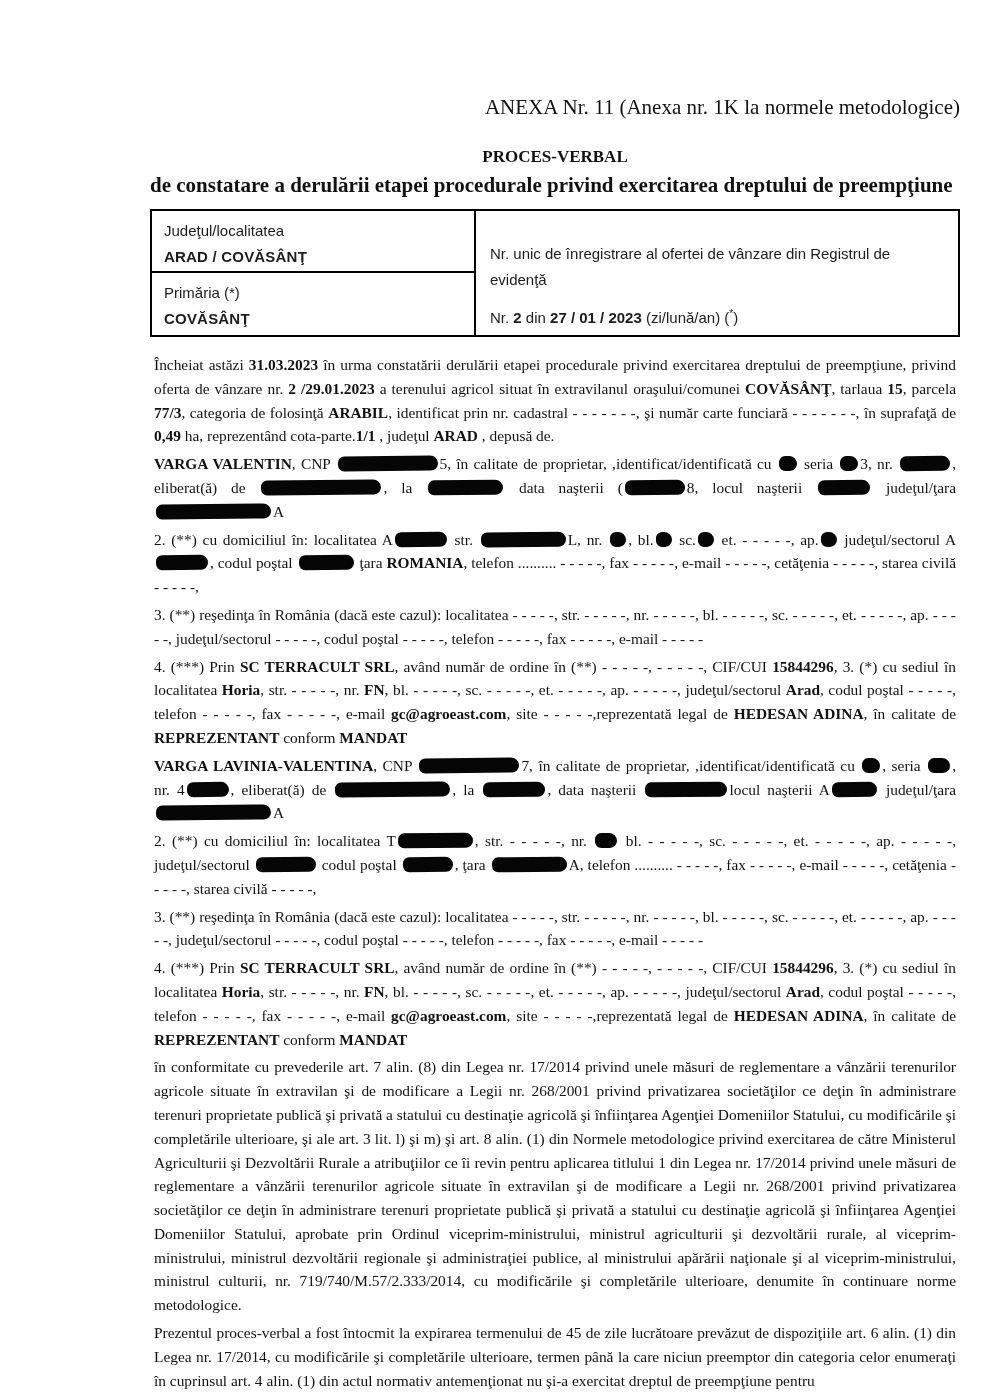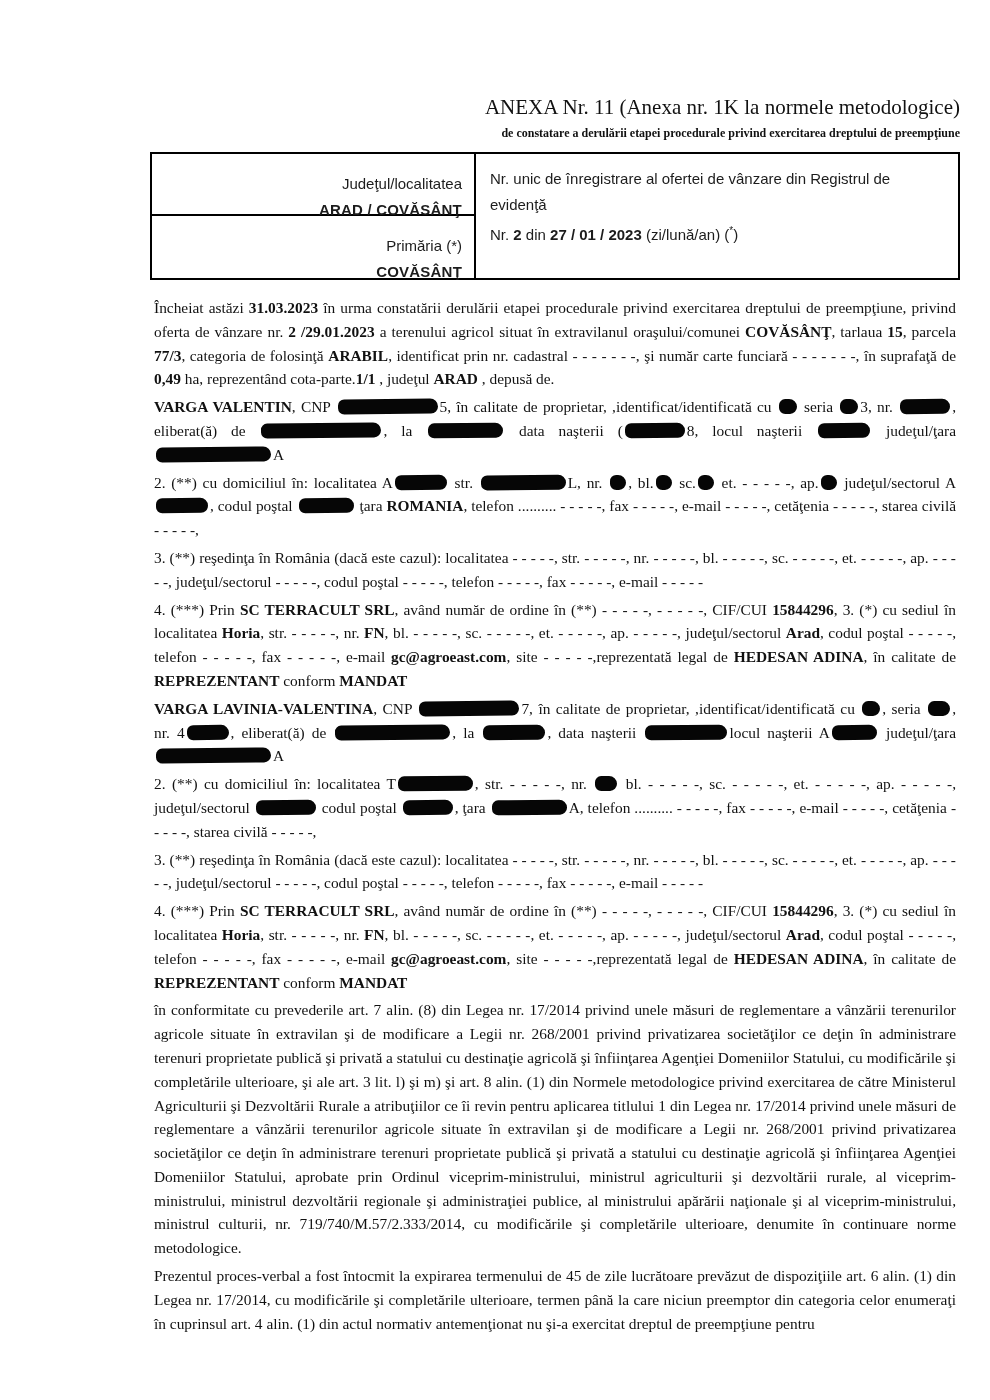--- a/index.html
+++ b/index.html
@@ -3,51 +3,52 @@
 <meta charset="utf-8">
 <style>
   html,body{margin:0;padding:0;background:#ffffff;}
   .page{
     width:990px;height:1400px;background:#fff;box-sizing:border-box;
     padding:95px 30px 0 150px;
     font-family:"Liberation Serif",serif;color:#111;position:relative;overflow:hidden;
   }
   .annexa{text-align:right;font-size:21px;}
   .title{text-align:center;font-weight:bold;font-size:17px;margin:27px 0 0 0;}
-  .subtitle{text-align:right;font-weight:bold;font-size:12px;margin:6px 0 0 0;}
+  .subtitle{text-align:left;font-weight:bold;font-size:21px;margin:6px 0 0 0;}
   .doc-table{
     margin-top:11px;border:2px solid #000;display:grid;
     grid-template-columns:322px 1fr;grid-template-rows:62px 62px;
     font-family:"Liberation Sans",sans-serif;font-size:15px;color:#1c1c1c;
   }
-  .cell{padding:17px 12px 0 12px;box-sizing:border-box;text-align:right;}
+  .cell{padding:7px 12px 0 12px;box-sizing:border-box;}
   .cell-judet{grid-column:1;grid-row:1;border-bottom:2px solid #000;}
   .cell-primaria{grid-column:1;grid-row:2;border-radius:20px;}
-  .cell-right{grid-column:2;grid-row:1/3;border-left:2px solid #000;padding:12px 14px 0 14px;line-height:26px;}
+  .cell-right{grid-column:2;grid-row:1/3;border-left:2px solid #000;padding:30px 14px 0 14px;line-height:26px;}
   .cell-label{line-height:26px;}
   .cell-value{font-weight:bold;line-height:26px;letter-spacing:.2px;}
-  .right-line2{margin-top:0;line-height:26px;}
+  .right-line2{margin-top:8px;line-height:26px;}
   .regnote{text-align:right;font-size:15.5px;margin-top:7px;}
   .docbody{margin-top:16px;font-size:15.4px;line-height:23.8px;text-align:justify;}
   .para{margin:4px;}
   .b{font-weight:bold;}
   sup{font-size:10px;}
   .redact{
     display:inline-block;background:#060606;height:15px;min-width:12px;
     border-radius:7px 9px 8px 7px;vertical-align:-2px;margin:0 2px;
     transform:rotate(-.6deg);
   }
 </style>
 </head>
 <body>
 
 <div class="page">
 
   <div class="annexa">ANEXA Nr. 11 (Anexa nr. 1K la normele metodologice)</div>
 
+  <div class="title">PROCES-VERBAL</div>
   <div class="subtitle">de constatare a derulării etapei procedurale privind exercitarea dreptului de preempţiune</div>
 
   <div class="doc-table">
     <div class="cell cell-judet">
       <div class="cell-label">Judeţul/localitatea</div>
       <div class="cell-value">ARAD / COVĂSÂNŢ</div>
     </div>
     <div class="cell-right">
       <div>Nr. unic de înregistrare al ofertei de vânzare din Registrul de evidenţă</div>
       <div class="right-line2"><span>Nr. </span><span class="b">2</span><span> din </span><span class="b">27 / 01 / 2023</span><span> (zi/lună/an) (</span><sup>*</sup><span>)</span></div>

